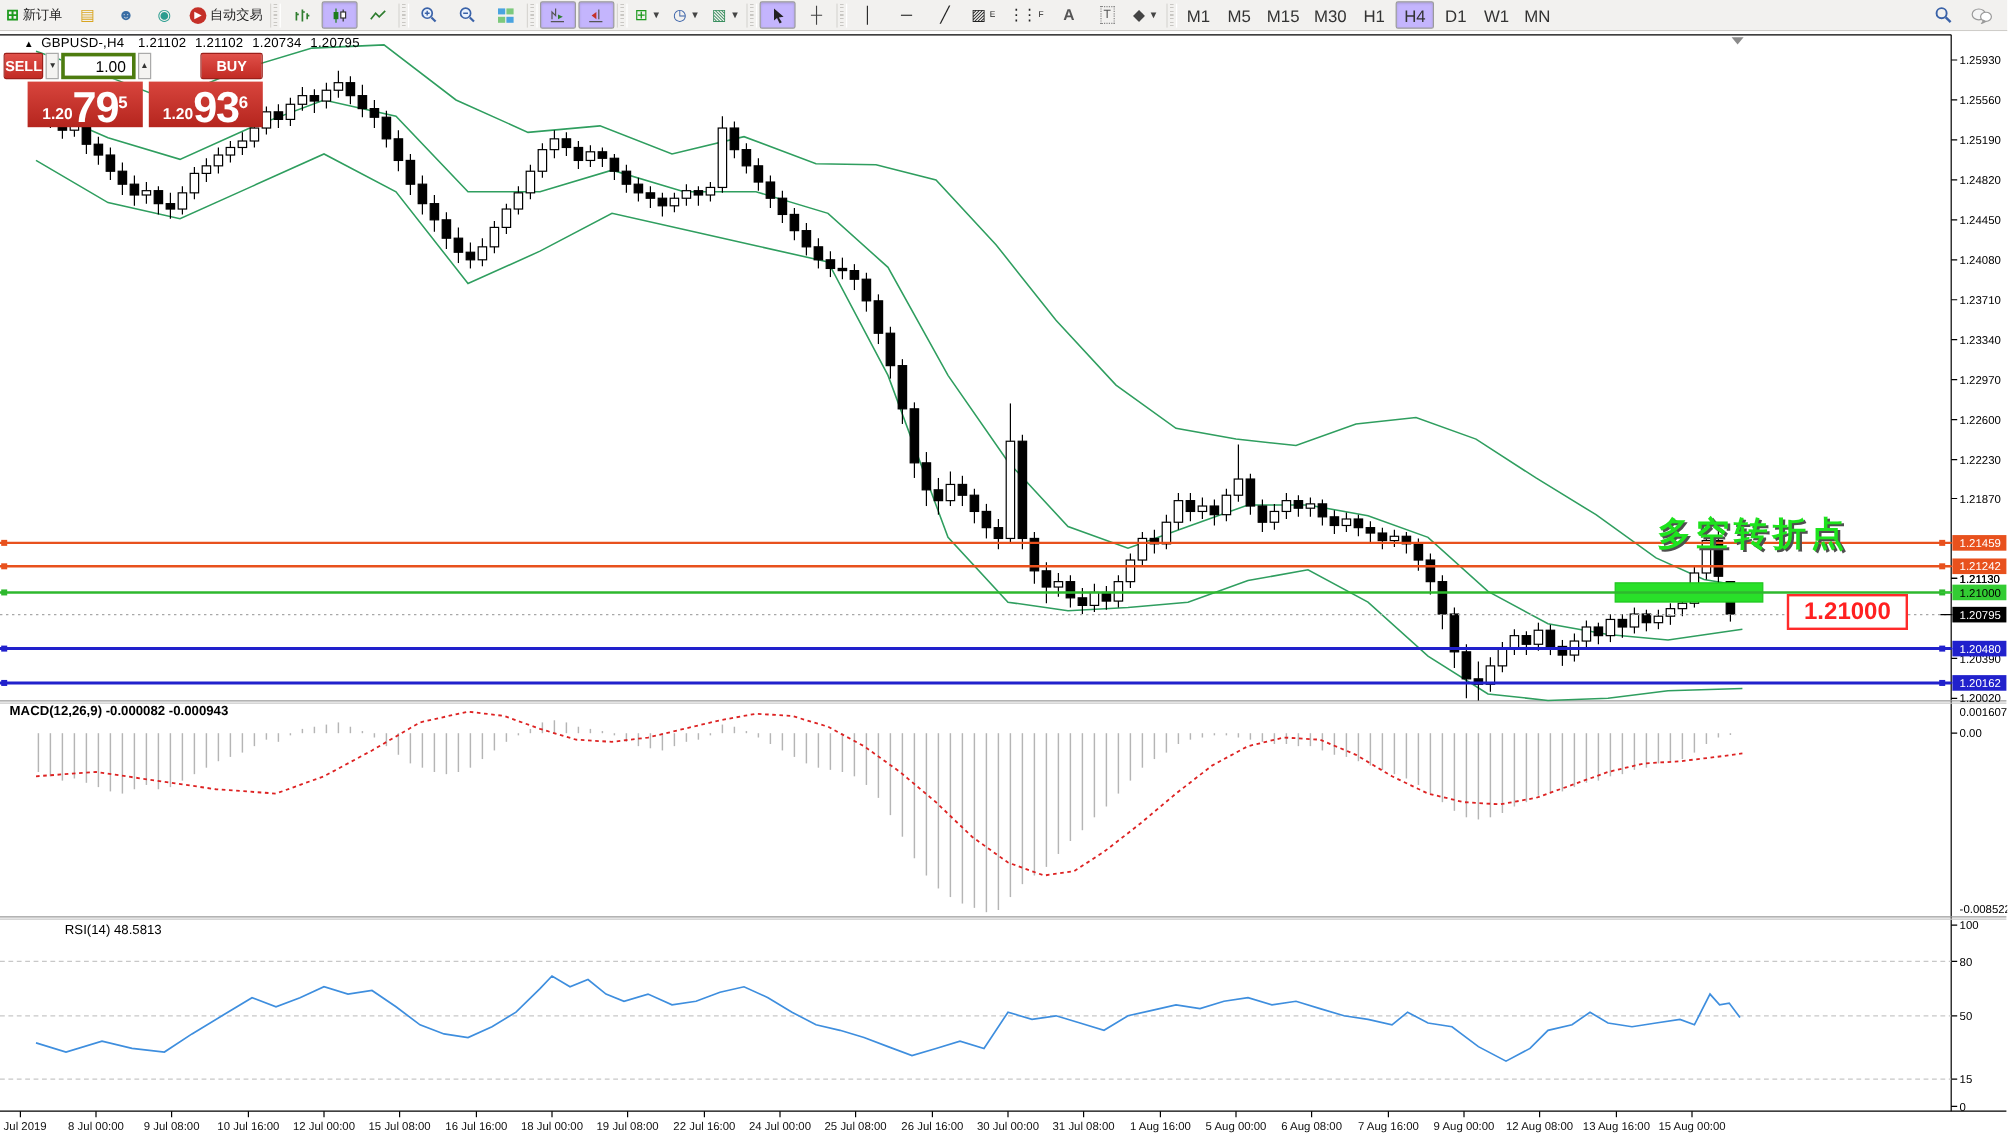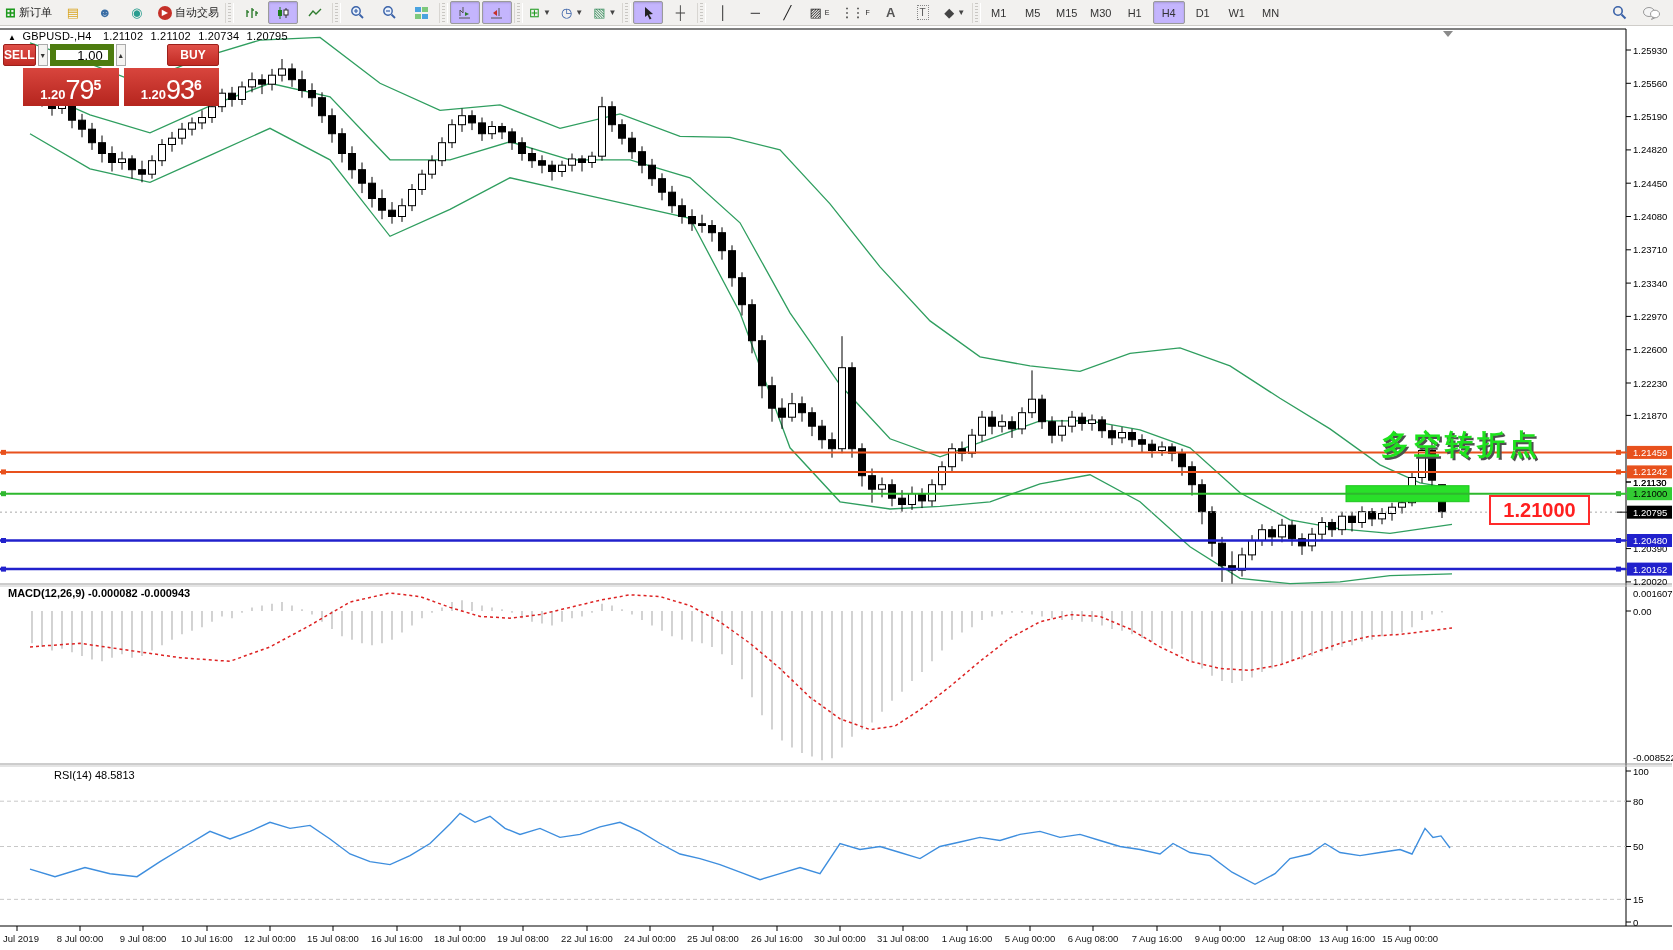--- a/index.html
+++ b/index.html
@@ -4,39 +4,39 @@
 <style>
   html,body{margin:0;padding:0;background:#fff;}
   #app{position:relative;width:1673px;height:950px;font-family:"Liberation Sans",sans-serif;overflow:hidden;background:#fff;}
   
   #toolbar{position:absolute;left:0;top:0;width:1673px;height:25px;background:#f2f1ef;border-bottom:1px solid #cfcdc9;display:flex;align-items:center;font-size:11px;color:#222;}
   .tb-sep{width:7px;height:20px;margin:0 1px;border-left:1px solid #d8d6d2;border-right:1px solid #fff;background:repeating-linear-gradient(180deg,#c9c7c3 0 1px,transparent 1px 3px);background-size:3px 100%;background-position:2px 0;background-repeat:no-repeat;}
   .tb-btn{height:21px;min-width:22px;padding:0 3px;margin:0 1px;display:flex;align-items:center;justify-content:center;gap:3px;border:1px solid transparent;border-radius:2px;cursor:default;white-space:nowrap;}
   .tb-btn.active{border:1px solid #9b99f;border:1px solid #9b9b9b;background:#c4b5fd;box-shadow:inset 0 1px 2px rgba(0,0,0,.15);}
   .tb-btn .glyph{font-size:13px;line-height:13px;}
   .tb-btn .caret{font-size:8px;color:#444;}
-  .tf{font-size:11px;color:#333;padding:0 4px;}
+  .tf{font-size:14px;color:#333;padding:0 4px;}
   .tb-right{margin-left:auto;display:flex;align-items:center;margin-right:6px;}
   .sub{font-size:7px;vertical-align:sub;}
   
   #chartwrap{position:absolute;left:0;top:26px;width:1673px;height:924px;background:#fff;}
   #chart-svg{position:absolute;left:0;top:0;}
-  #symline{position:absolute;left:8px;top:4px;font-size:11px;color:#000;letter-spacing:.2px;}
+  #symline{position:absolute;left:20px;top:4px;font-size:11px;color:#000;letter-spacing:.2px;}
   #symline .tri{font-size:8px;margin-right:3px;}
   
   #ocp{position:absolute;left:3px;top:18px;width:216px;}
   .ocp-row1{display:flex;height:22px;gap:2px;}
   .btn-red{background:linear-gradient(#e05049,#c22b24);color:#fff;font-weight:bold;font-size:12px;display:flex;align-items:center;justify-content:center;border:1px solid #9c1f1a;border-radius:2px;}
   #sellbtn{width:48px;} #buybtn{width:50px;flex:0 0 auto;margin-left:39px;}
   .spin{width:14px;background:#f4f3f1;border:1px solid #aaa;font-size:7px;display:flex;align-items:center;justify-content:center;color:#333;}
-  #volbox{width:70px;border:6px solid #4d7c0f;background:#fff;font-size:13px;text-align:right;padding:0 5px;display:flex;align-items:center;justify-content:flex-end;}
+  #volbox{width:70px;border:3px solid #4d7c0f;background:#fff;font-size:13px;text-align:right;padding:0 5px;display:flex;align-items:center;justify-content:flex-end;}
   .ocp-row2{display:flex;gap:5px;margin-top:2px;margin-left:20px;}
   .price-pane{width:106px;height:37px;background:linear-gradient(#d8453d,#b5251e);color:#fff;display:flex;align-items:flex-end;justify-content:center;padding-bottom:1px;}
   .price-pane .small{font-size:13px;font-weight:bold;margin-bottom:3px;}
-  .price-pane .big{font-size:27px;font-weight:normal;line-height:30px;letter-spacing:-1px;}
+  .price-pane .big{font-size:36px;font-weight:bold;line-height:30px;letter-spacing:-1px;}
   .price-pane .sup{font-size:14px;font-weight:bold;margin-bottom:12px;}
   
   .ind-label{position:absolute;font-size:11px;color:#000;}
   
   #annot{position:absolute;left:1381px;top:400px;font-size:28px;font-weight:bold;color:#1de31d;text-shadow:2px 2px 0 #4f4f4f;letter-spacing:4px;white-space:nowrap;}
   #callout{position:absolute;left:1489px;top:469px;width:97px;height:26px;background:#fff;border:2px solid #ff2a2a;color:#ff2020;font-size:20px;font-weight:bold;display:flex;align-items:center;justify-content:center;}
 </style>
 </head>
 <body>
 

